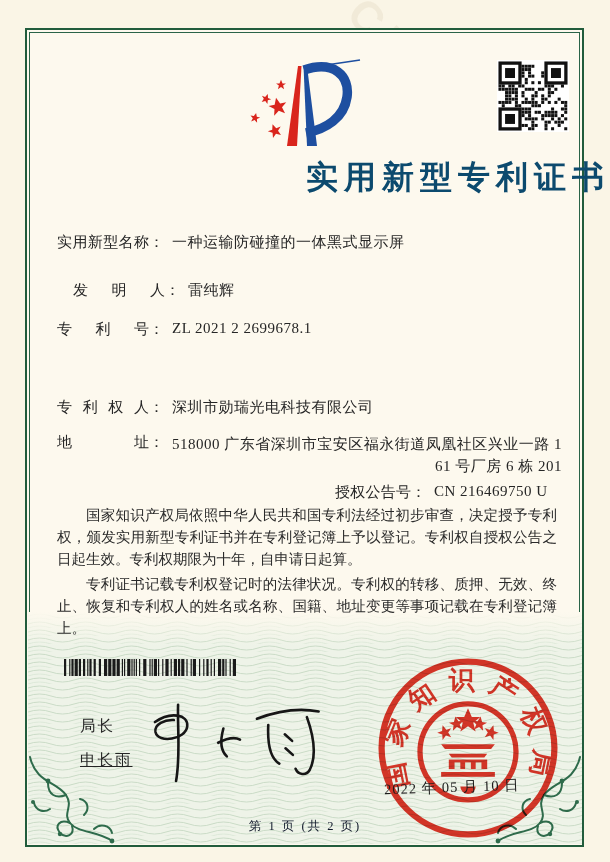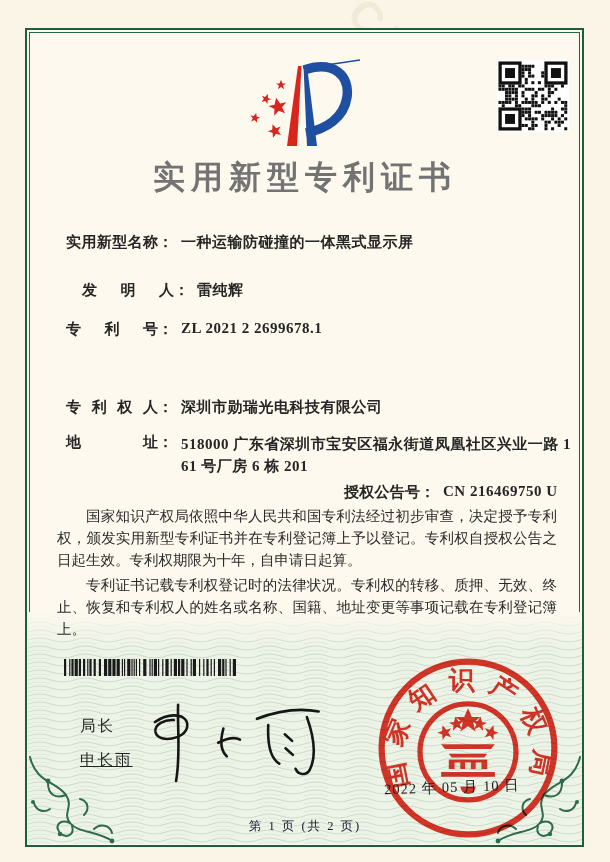--- a/index.html
+++ b/index.html
@@ -22,42 +22,42 @@
         font-weight:bold; color:#c7b896; transform:rotate(45deg);
         letter-spacing:8px; pointer-events:none; white-space:nowrap; }
   .wm1 { left:330px; top:42px;  font-size:44px; opacity:.16; }
   .wm2 { left:388px; top:210px; font-size:54px; opacity:.26; }
   .wm3 { left:110px; top:470px; font-size:88px; opacity:.09; letter-spacing:14px; }
   
   .cert-no { position:absolute; left:55px; top:60px; font-size:14.5px;
              letter-spacing:3px; color:#2b2b2b; }
   .logo { position:absolute; left:240px; top:58px; }
   .qr { position:absolute; left:497px; top:60px; }
-  .title { position:absolute; left:0; top:156px; width:100%; text-align:center;
-           font-size:32px; font-weight:bold; letter-spacing:6px; color:#737373; }
-  
-  .row { position:absolute; left:66px; font-size:15px; color:#262626; white-space:nowrap;font-weight:bold; }
+  .title { position:absolute; left:0; top:156px; width:100%; text-align:right;
+           font-size:32px; font-weight:bold; letter-spacing:6px; color:#0c4a6e; }
+  
+  .row { position:absolute; left:57px; font-size:15px; color:#262626; white-space:nowrap; }
   .lbl { display:inline-block; width:92px; text-align:justify; text-align-last:justify;
          vertical-align:top; }
   .colon { display:inline-block; margin-right:8px; }
   .val { display:inline-block; vertical-align:top; letter-spacing:.5px; }
-  .addr-lines { display:inline-block; vertical-align:top; line-height:22px; letter-spacing:.5px; }
+  .addr-lines { display:inline-block; vertical-align:top; line-height:22px; letter-spacing:.5px;text-align:right; }
   .row-name   { top:233px; }
   .row-inv    { top:281px;margin-left:16px; }
   .row-pno    { top:320px; }
   .row-fdate  { top:359px; }
   .row-ptee   { top:398px; }
   .row-addr   { top:433px; }
   .row-grant  { top:483px; }
   .grant-no-col { position:absolute; left:258px; top:0; white-space:nowrap;margin-left:20px; }
   .grant-no-col .lbl { width:76px; }
   
   .paras { position:absolute; left:57px; top:505px; width:500px;
            font-size:14.5px; line-height:22px; text-align:justify; color:#2a2a2a; }
-  .paras p { text-indent:2em; margin-bottom:3px; }
+  .paras p { text-indent:2em; margin-bottom:3px;font-family:Liberation Mono, monospace; }
   
   .barcode { position:absolute; left:64px; top:659px; }
   
   .signer-title { position:absolute; left:80px; top:716px; font-size:15.5px; letter-spacing:2px; }
   .signer-name  { position:absolute; left:80px; top:750px; font-size:15.5px; letter-spacing:2px;text-decoration:underline; }
   .signature { position:absolute; left:128px; top:690px; }
   
   .seal { position:absolute; left:372px; top:652px; mix-blend-mode:multiply; opacity:.94; }
   .seal-date { position:absolute; left:384px; top:778px; font-size:14.5px;
                letter-spacing:1px; color:#1c1c1c; transform:rotate(-2deg); }

